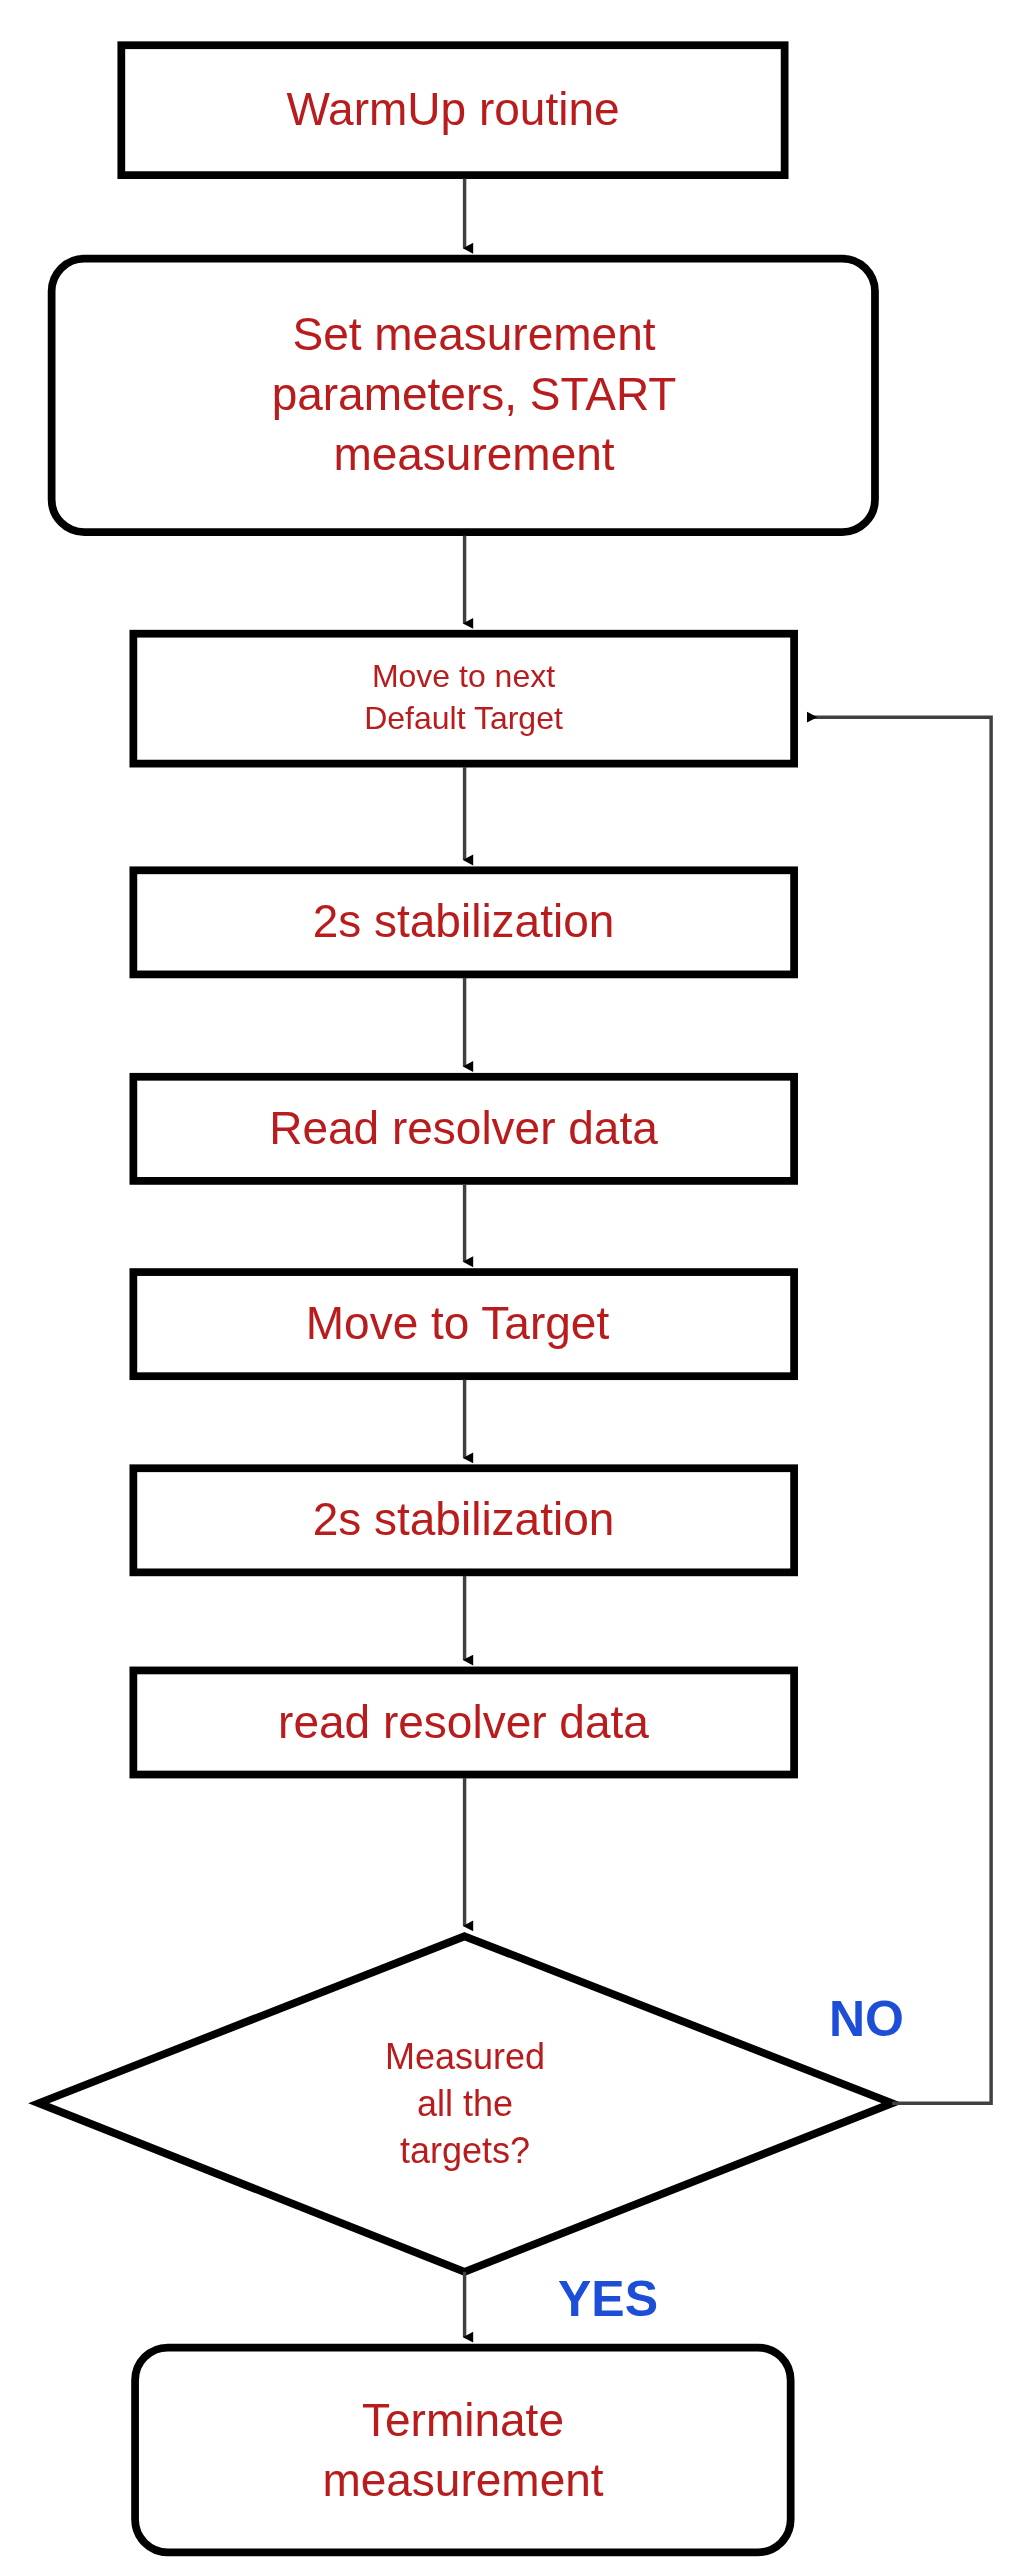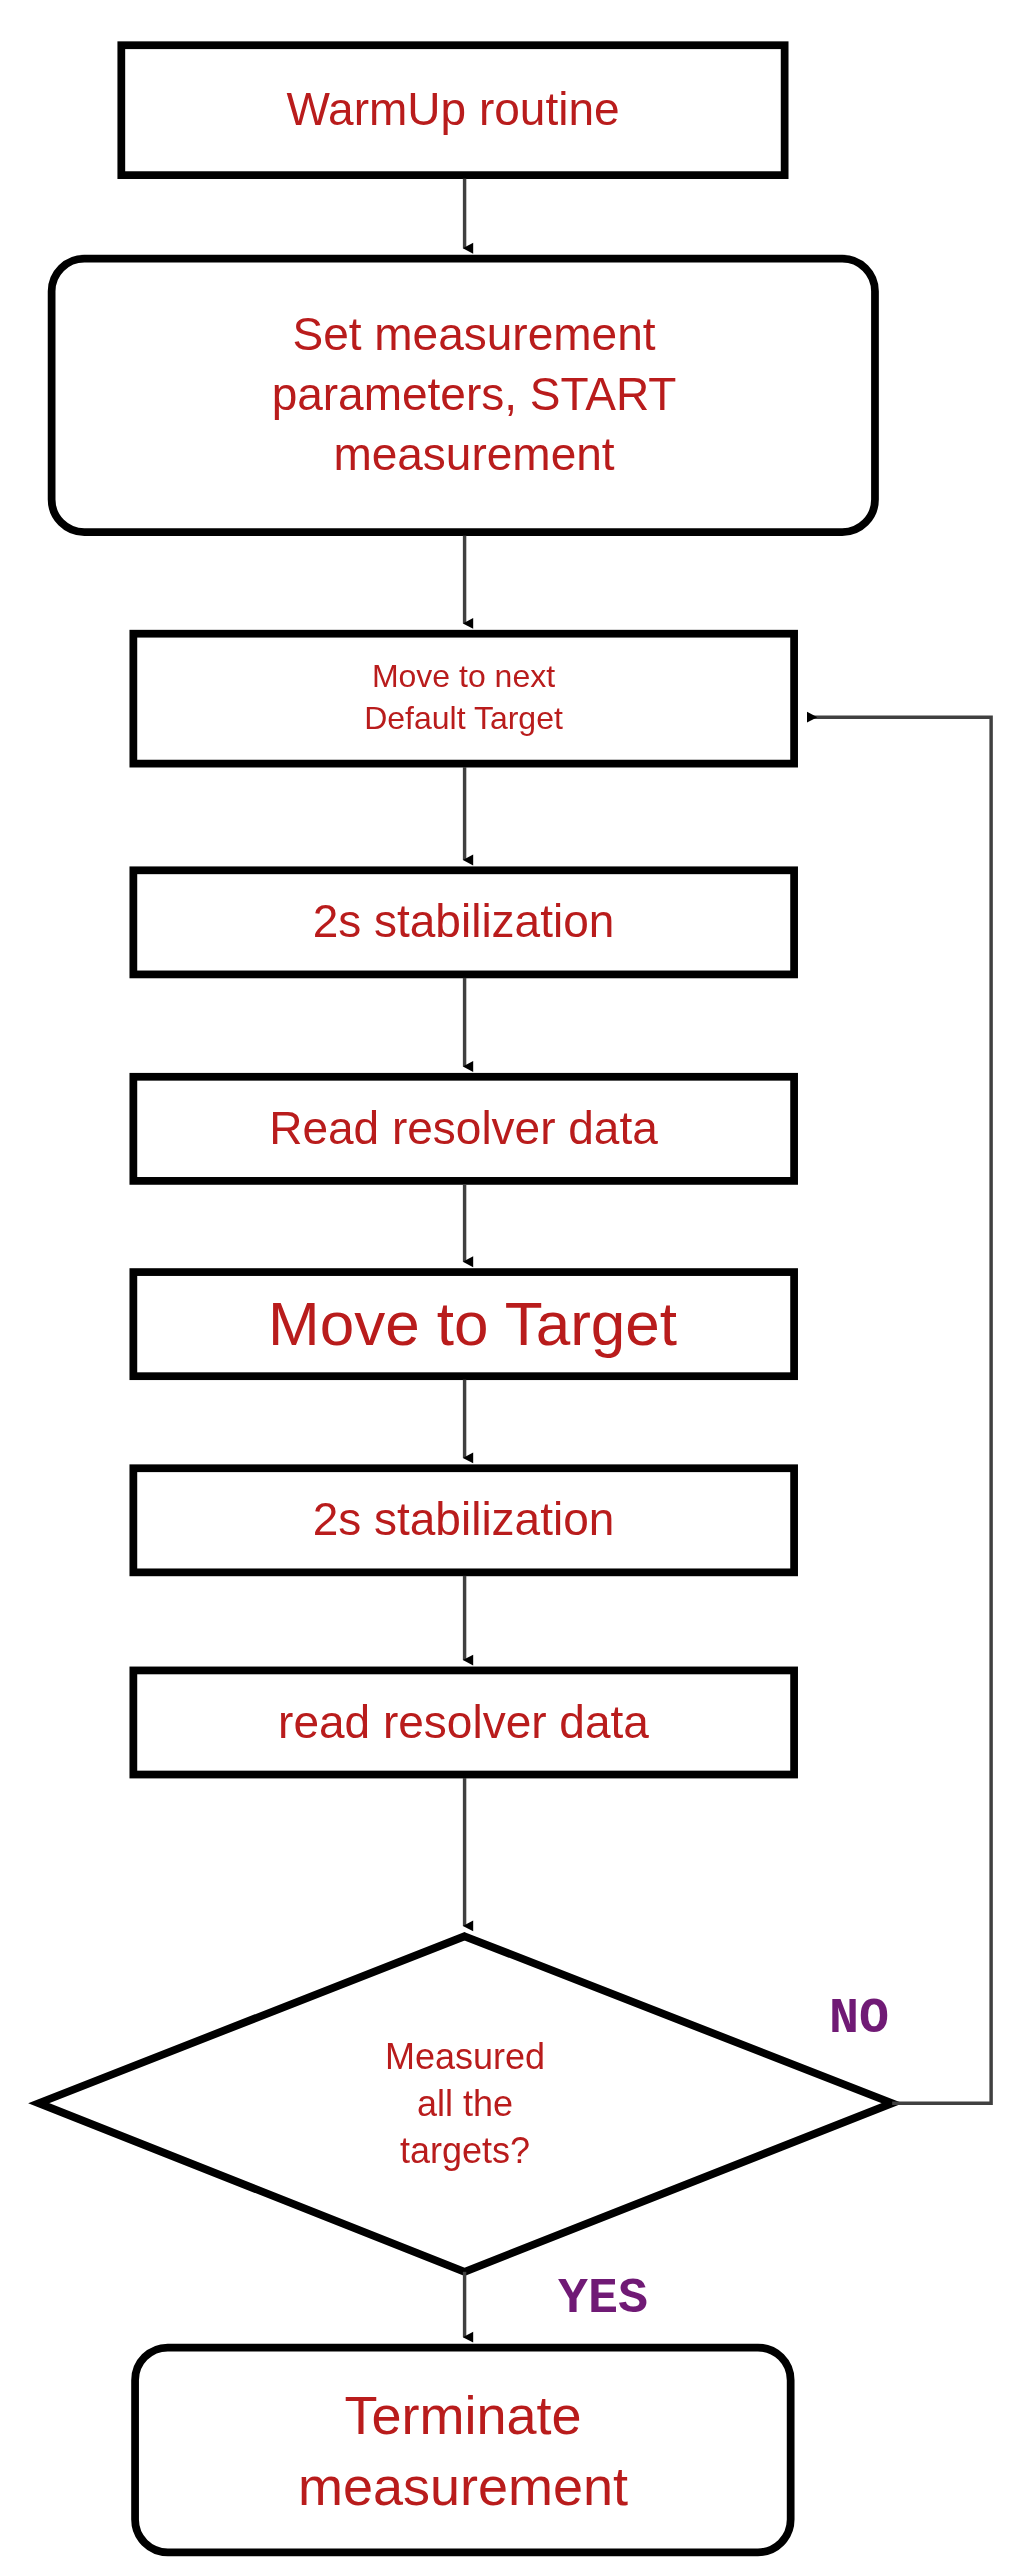--- a/index.html
+++ b/index.html
@@ -35,22 +35,22 @@
     text-align: center;
     color: #b91c1c;
     font-family: "Liberation Sans", sans-serif;
     font-weight: 400;
     line-height: 1.30;
     white-space: pre-line;
     pointer-events: none;
   }
   .edge-label {
     position: absolute;
-    color: #701a75;
-    font-family: Liberation Mono, monospace;
+    color: #1d4ed8;
+    font-family: Liberation Sans, sans-serif;
     font-weight: 700;
     white-space: nowrap;
     pointer-events: none;
   }
 </style>
 </head>
 <body>
 
 <div id="flowchart-root">
 
@@ -111,31 +111,31 @@
 parameters, START
 measurement</div>
 
   <div class="node-label" style="left:133px; top:633px; width:661px; height:130px; font-size:32px;">Move to next
 Default Target</div>
 
   <div class="node-label" style="left:133px; top:870px; width:661px; height:104px; font-size:46px;">2s stabilization</div>
 
   <div class="node-label" style="left:133px; top:1077px; width:661px; height:104px; font-size:46px;">Read resolver data</div>
 
-  <div class="node-label" style="left:142px; top:1272px; width:661px; height:104px; font-size:62px;">Move to Target</div>
+  <div class="node-label" style="left:127px; top:1272px; width:661px; height:104px; font-size:46px;">Move to Target</div>
 
   <div class="node-label" style="left:133px; top:1468px; width:661px; height:104px; font-size:46px;">2s stabilization</div>
 
   <div class="node-label" style="left:133px; top:1671px; width:661px; height:104px; font-size:46px;">read resolver data</div>
 
   <div class="node-label" style="left:250px; top:1954px; width:430px; height:301px; font-size:36px;">Measured
 all the
 targets?</div>
 
-  <div class="node-label" style="left:135px; top:2348px; width:656px; height:205px; font-size:54px;">Terminate
+  <div class="node-label" style="left:135px; top:2348px; width:656px; height:205px; font-size:46px;">Terminate
 measurement</div>
 
   <div class="edge-label" style="left:829px; top:1990px; font-size:50px;">NO</div>
 
   <div class="edge-label" style="left:558px; top:2270px; font-size:50px;">YES</div>
 
 </div>
 
 
 </body></html>

